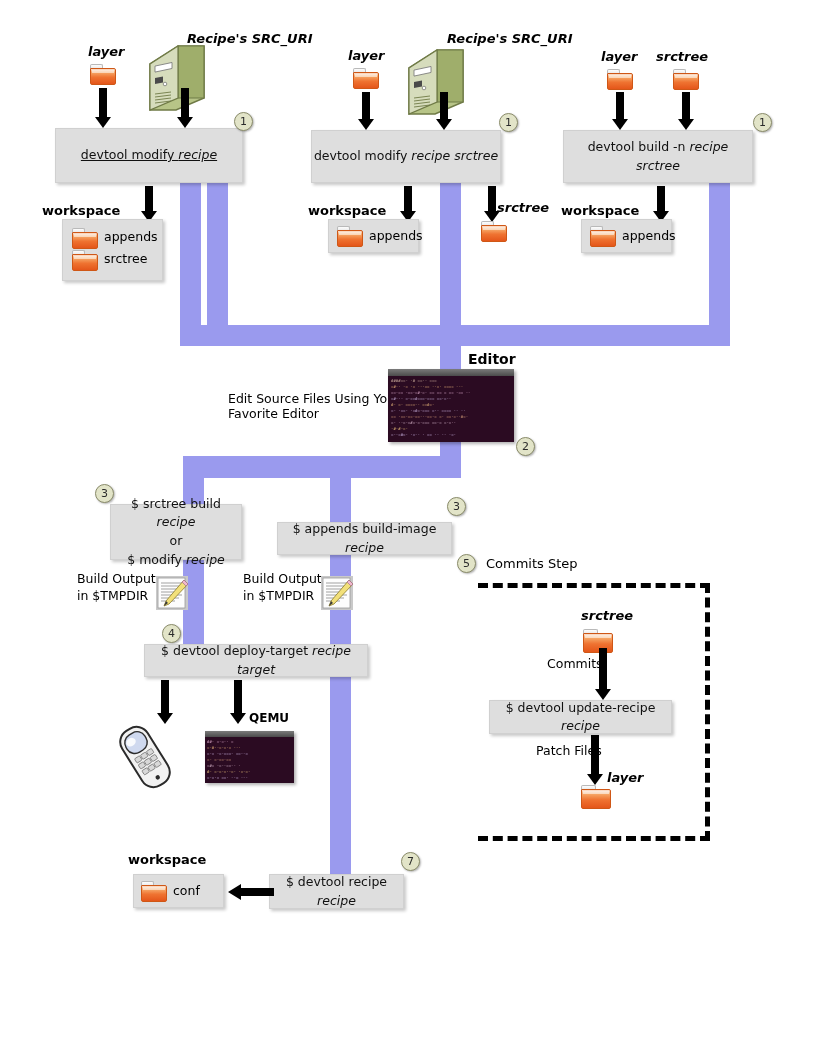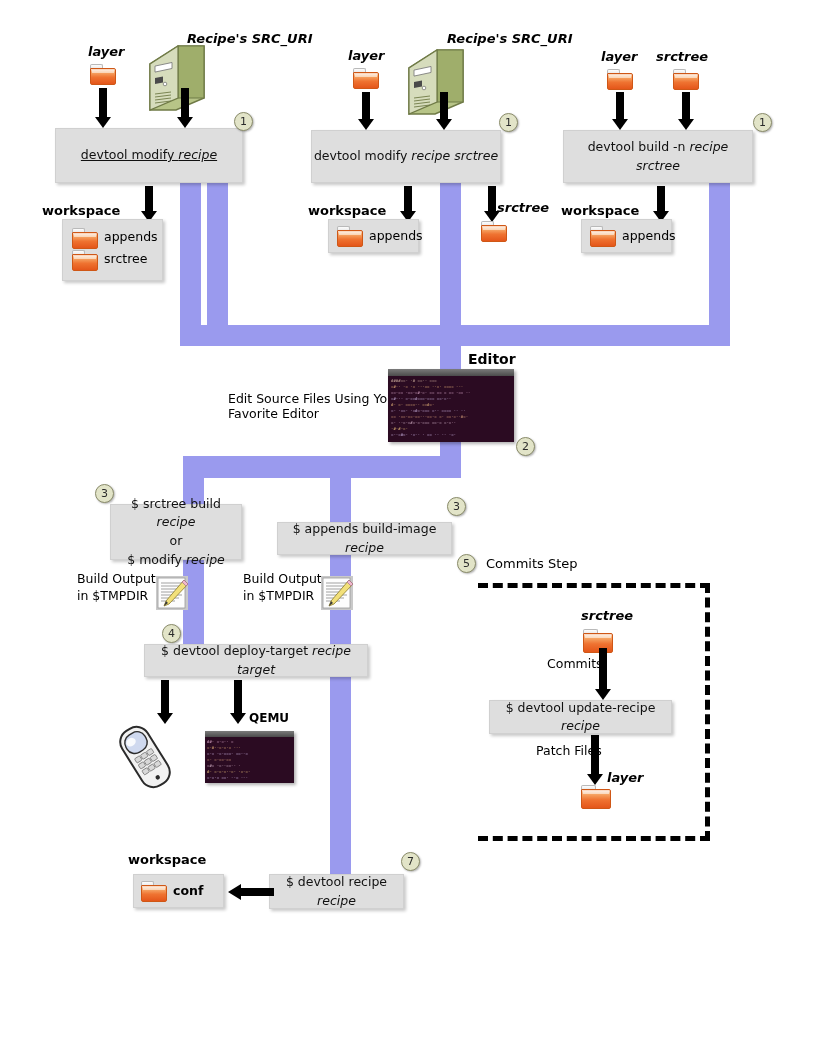--- a/index.html
+++ b/index.html
@@ -432,13 +432,13 @@
 <div class="arrow-l" style="left:228px;top:884px;width:46px;">
   <div class="shaft" style="width:34px;"></div>
     <div class="head"></div>
 </div>
 <div class="cap-b" style="left:128px;top:852px;">workspace</div>
 <div class="box left" style="left:133px;top:874px;width:91px;height:34px;"></div>
 <div class="folder" style="left:141px;top:881px;">
     <div class="tab"></div>
     <div class="body"></div>
   </div>
-<div class="cap-n" style="left:173px;top:883px;font-weight:bold;">conf</div>
+<div class="cap-n" style="left:173px;top:883px;">conf</div>
 
 </body></html>

